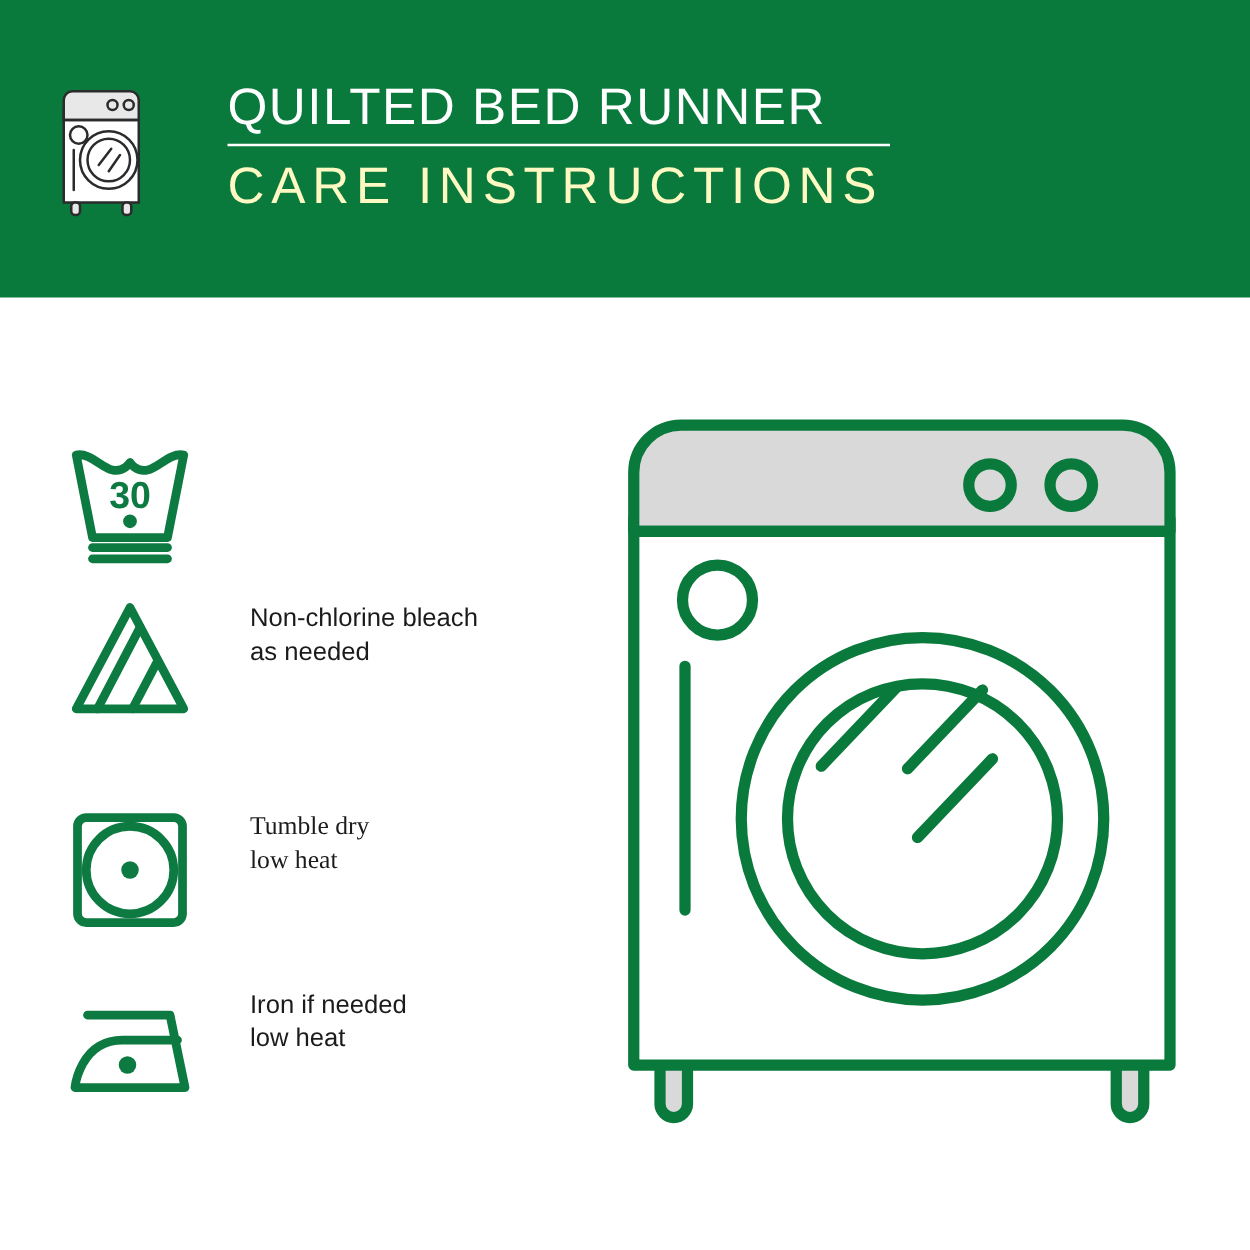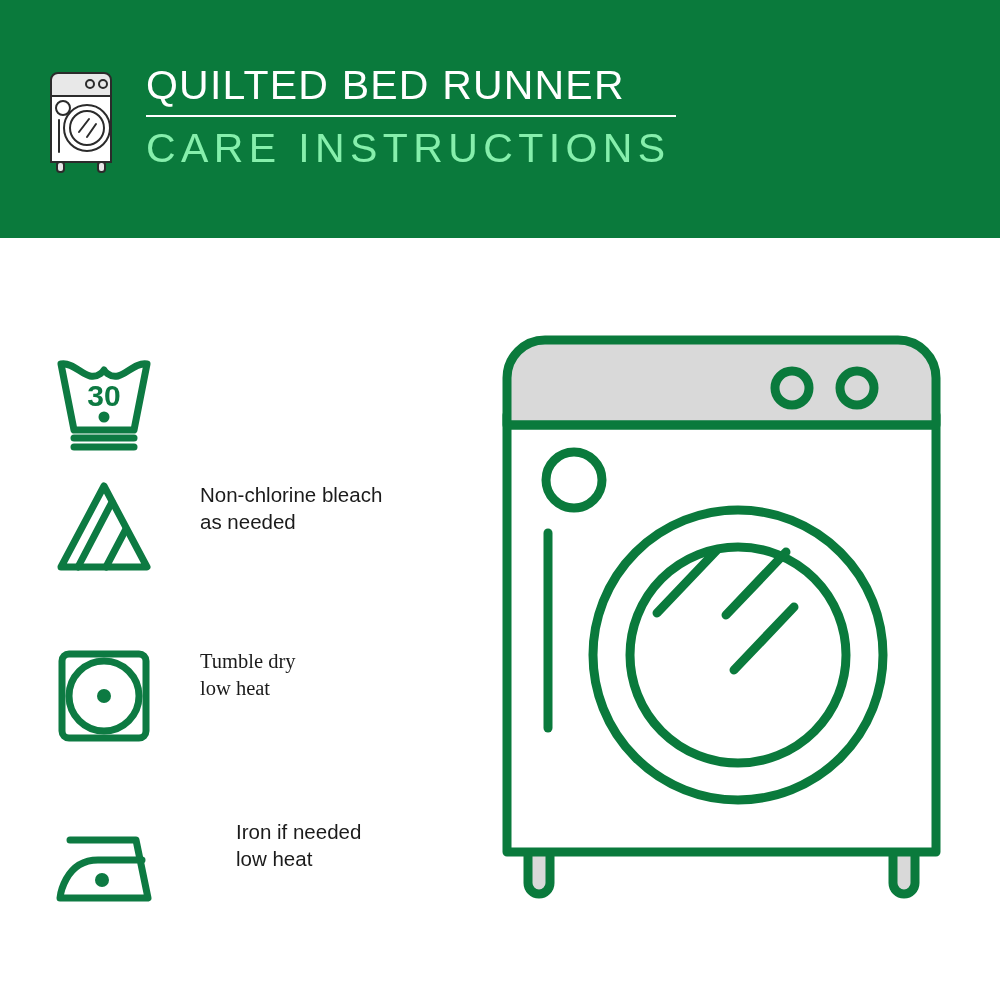--- a/index.html
+++ b/index.html
@@ -26,20 +26,21 @@
     width: 1000px;
     height: 238px;
     background: #0a7a3c;
   }
   .header-inner {
     position: absolute;
     left: 44px;
     top: 62px;
     display: flex;
     align-items: flex-start;
+    gap: 36px;
   }
   .header-logo {
     width: 74px;
     height: 108px;
     flex: 0 0 auto;
     margin-top: 4px;
   }
   .header-titles {
     margin-left: 28px;
     display: flex;
@@ -53,21 +54,21 @@
     font-weight: 400;
     white-space: nowrap;
   }
   .title-rule {
     height: 2px;
     background: #ffffff;
     margin: 7px 0 8px 0;
     width: 530px;
   }
   .title-sub {
-    color: #86efac;
+    color: #fef9c3;
     font-size: 41px;
     line-height: 46px;
     letter-spacing: 5.4px;
     font-weight: 400;
     white-space: nowrap;
   }
 
   
   .care-list {
     position: absolute;
@@ -79,21 +80,21 @@
   .care-row {
     position: absolute;
     left: 52px;
     display: flex;
     align-items: flex-start;
     width: 400px;
   }
   .care-row-1 { top: 112px; }
   .care-row-2 { top: 239px; }
   .care-row-3 { top: 406px; font-family: Liberation Serif, serif; }
-  .care-row-4 { top: 576px; gap: 36px; }
+  .care-row-4 { top: 548px; }
 
   .care-symbol {
     width: 104px;
     flex: 0 0 104px;
     display: flex;
     align-items: flex-start;
     justify-content: center;
   }
   .care-symbol svg { display: block; }
 

